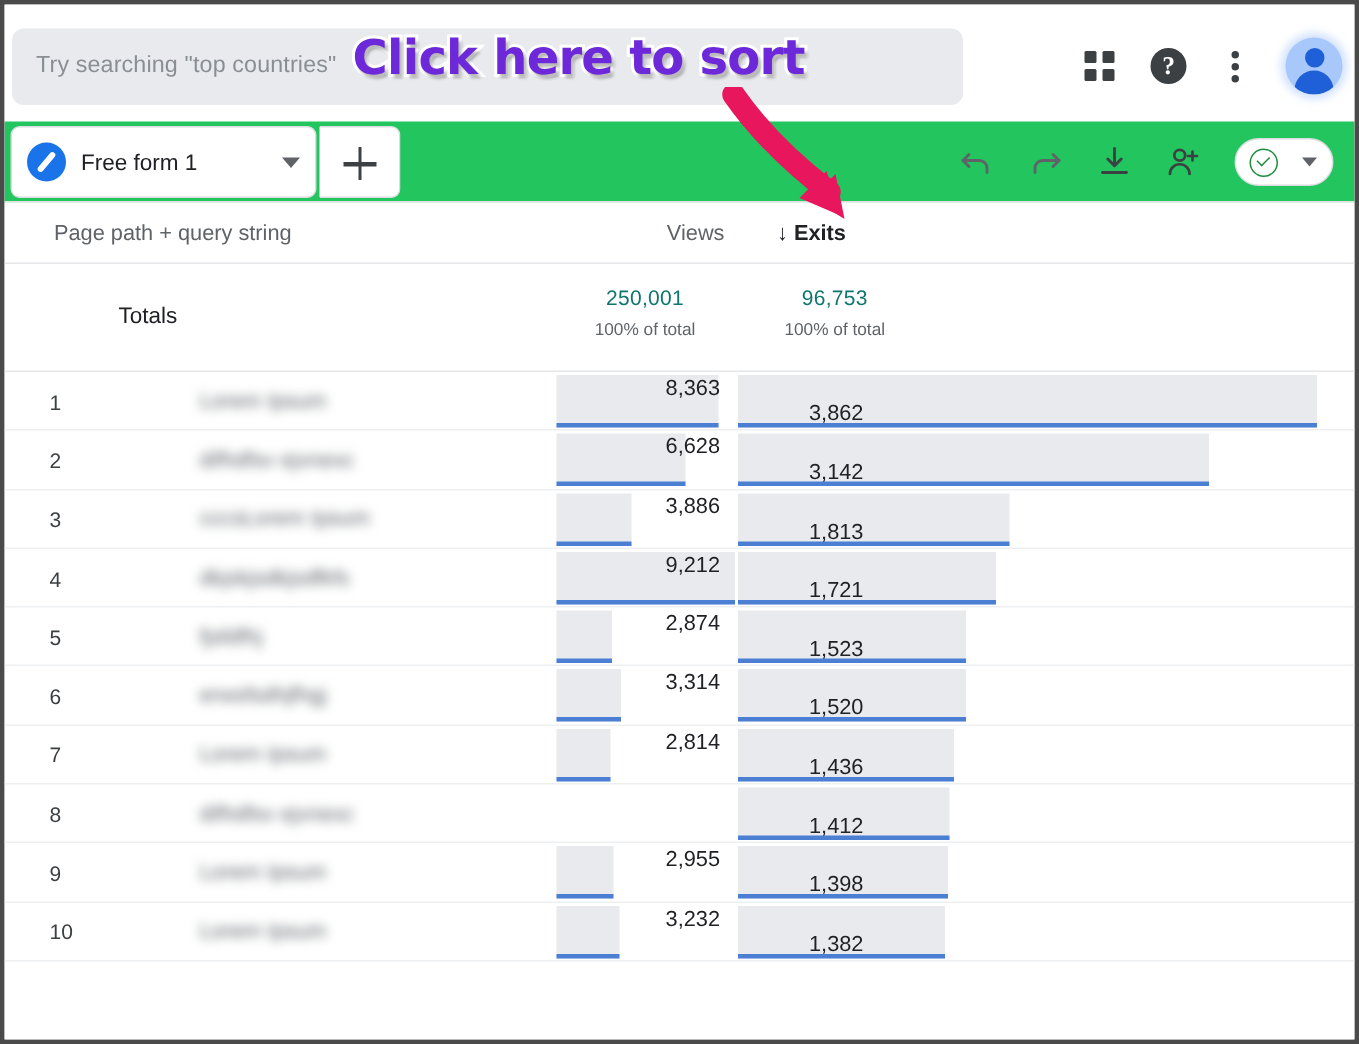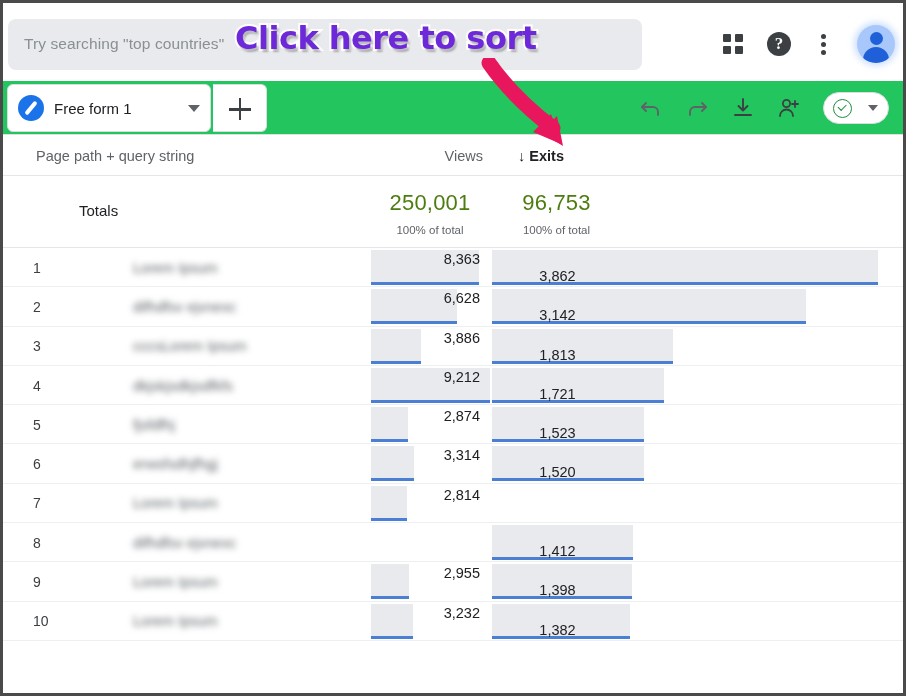--- a/index.html
+++ b/index.html
@@ -183,21 +183,21 @@
     position: absolute; left: 0; top: 41px; width: 900px; height: 72px;
     border-bottom: 1px solid #e4e6e8;
   }
   #totals-label {
     position: absolute; left: 76px; top: 26px;
     font-size: 15px; color: #202124;
   }
   .tot-cell { position: absolute; top: 14px; text-align: center; }
   #tot-views { left: 367px; width: 120px; }
   #tot-exits { left: 488px; width: 131px; }
-  .tot-num { font-size: 22px; color: #4d7c0f; letter-spacing: .2px; }
+  .tot-num { font-size: 14px; color: #0f766e; letter-spacing: .2px; }
   .tot-sub { font-size: 11.5px; color: #5f6368; margin-top: 8px; }
 
   #tbody { position: absolute; left: 0; top: 113px; width: 900px; }
   .trow {
     position: relative; height: 39.3px;
     border-bottom: 1px solid #edeff1;
   }
   .rank {
     position: absolute; left: 30px; top: 0; height: 39.3px;
     display: flex; align-items: center;
@@ -424,20 +424,24 @@
             <div class="num">1,520</div>
           </div>
         </div>
         <div class="trow">
           <div class="rank">7</div>
           <div class="dimname">Lorem Ipsum</div>
           <div class="cell cell-views">
             <div class="bar" style="width: 36px;"></div>
             <div class="num">2,814</div>
           </div>
+          <div class="cell cell-exits">
+            <div class="bar" style="width: 144px;"></div>
+            <div class="num">1,436</div>
+          </div>
         </div>
         <div class="trow">
           <div class="rank">8</div>
           <div class="dimname">difhdfsv ejvnexc</div>
           <div class="cell cell-exits">
             <div class="bar" style="width: 141px;"></div>
             <div class="num">1,412</div>
           </div>
         </div>
         <div class="trow">

